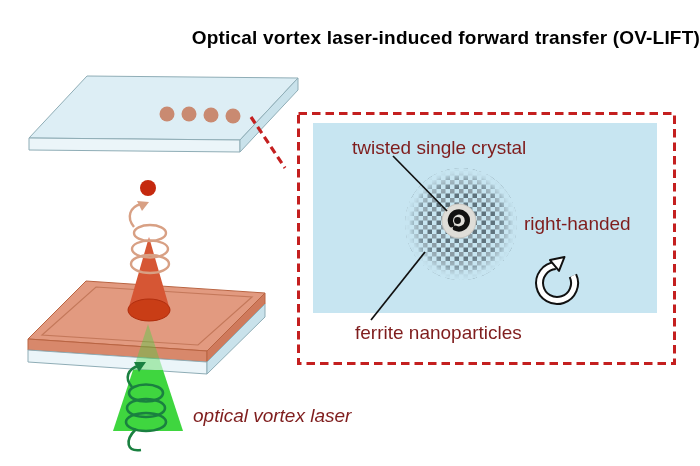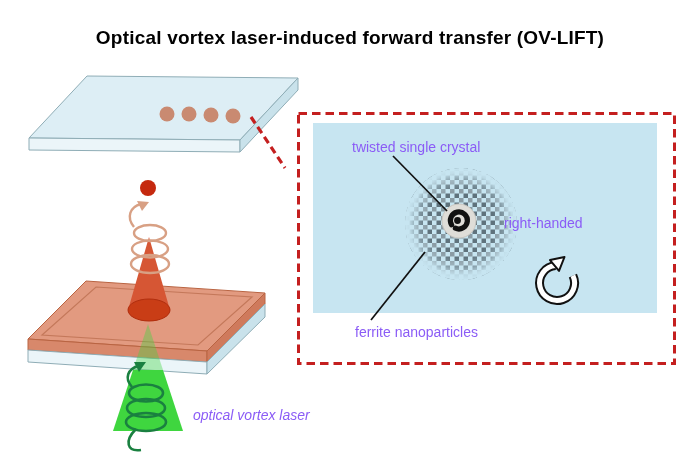--- a/index.html
+++ b/index.html
@@ -2,26 +2,26 @@
 <html><head>
 <meta charset="utf-8">
 <style>
   html,body{margin:0;padding:0;background:#ffffff;}
   .stage{
     position:relative;width:700px;height:466px;background:#ffffff;overflow:hidden;
     font-family:"Liberation Sans", sans-serif;color:#111;
   }
   .art{position:absolute;left:0;top:0;}
   .title{
-    position:absolute;left:0;top:27px;width:700px;text-align:center;
+    position:absolute;left:0;top:27px;width:700px;text-align:right;
     font-size:19px;font-weight:700;letter-spacing:.2px;color:#000;
   }
-  .label{position:absolute;font-size:14px;line-height:21.5px;color:#8b5cf6;white-space:nowrap;}
+  .label{position:absolute;font-size:19px;line-height:21.5px;color:#7f1d1d;white-space:nowrap;}
   .lbl-crystal{left:352px;top:137px;}
-  .lbl-vortex{left:504px;top:213px;}
+  .lbl-vortex{left:524px;top:213px;}
   .lbl-ferrite{left:355px;top:322px;}
   .lbl-laser{left:193px;top:405px;font-style:italic;}
 </style>
 </head>
 <body>
 
 <div class="stage">
 
   <svg class="art" width="700" height="466" viewBox="0 0 700 466">
     <defs>

